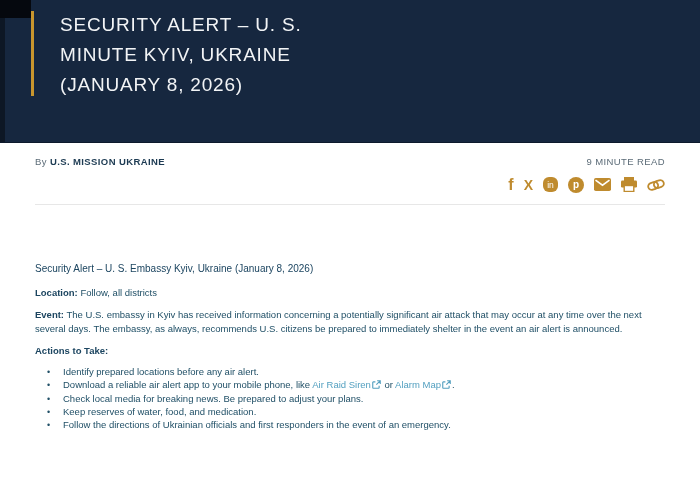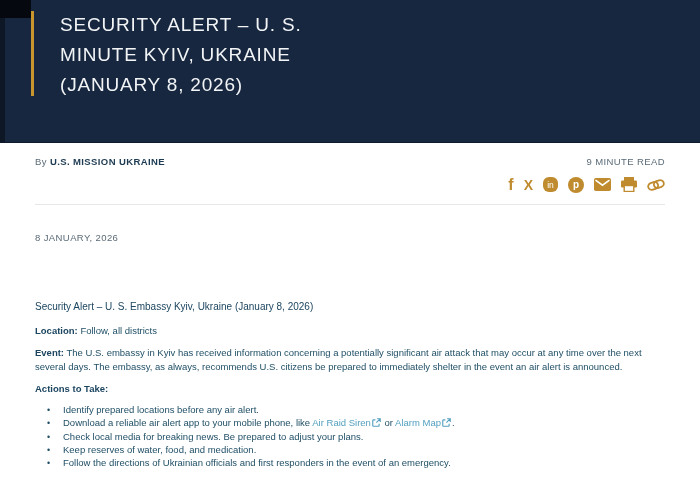--- a/index.html
+++ b/index.html
@@ -105,21 +105,20 @@
         <g fill="none" stroke="#bf8b2e" stroke-width="1.8" transform="rotate(-18 9 6)">
           <rect x="1" y="2.5" width="10" height="7" rx="3.5"></rect>
           <rect x="7" y="2.5" width="10" height="7" rx="3.5"></rect>
         </g>
       </svg>
     </span>
   </div>
 
   <hr class="divider">
 
-  <div class="date-line">8 JANUARY, 2026</div>
 
   <div class="article">
     <p class="heading">Security Alert – U. S. Embassy Kyiv, Ukraine (January 8, 2026)</p>
 
     <p><strong>Location:</strong><span> Follow, all districts</span></p>
 
     <p><strong>Event:</strong><span> The U.S. embassy in Kyiv has received information concerning a potentially significant air attack that may occur at any time over the next several days. The embassy, as always, recommends U.S. citizens be prepared to immediately shelter in the event an air alert is announced.</span></p>
 
     <p><strong>Actions to Take:</strong></p>
 

